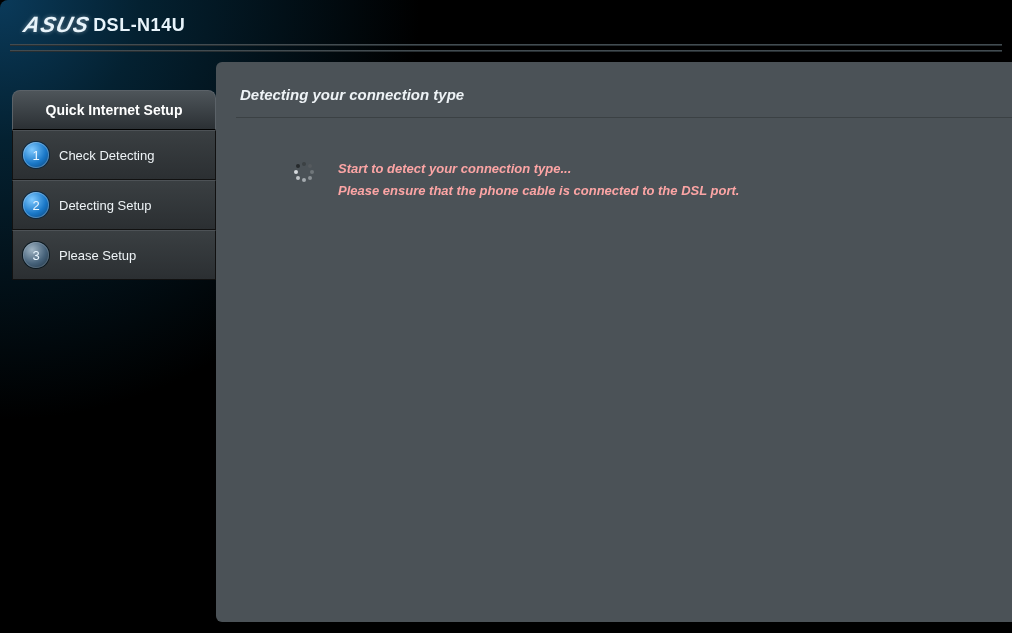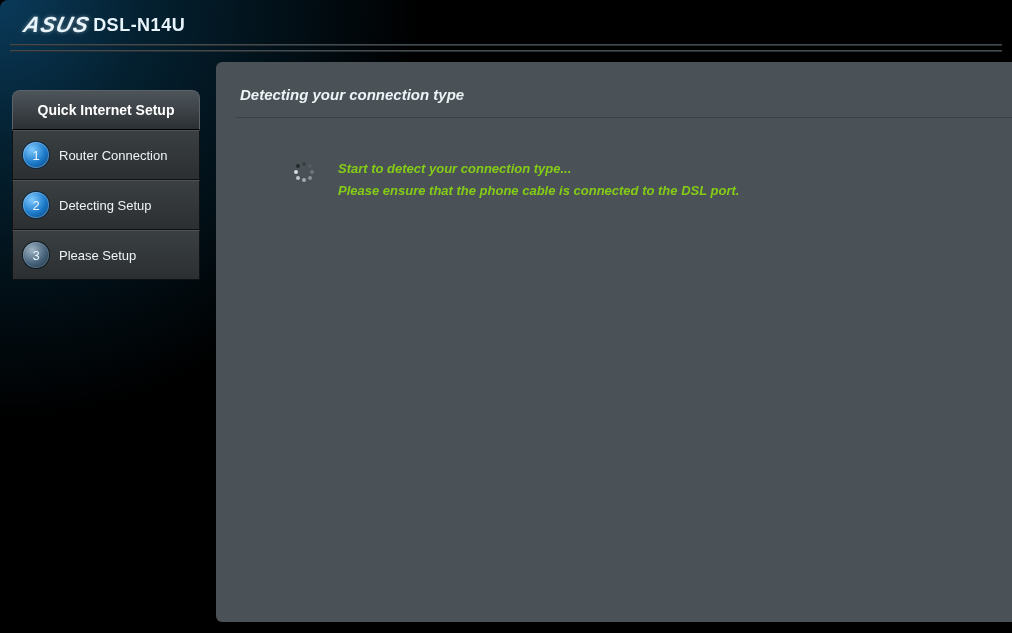--- a/index.html
+++ b/index.html
@@ -44,21 +44,21 @@
   .divider{
     position:absolute;left:10px;right:10px;
     height:2px;
     background:linear-gradient(#4f5a60,#1a1f22);
   }
   .divider.one{top:44px}
   .divider.two{top:50px}
 
   
   .sidebar{
-    position:absolute;left:12px;top:90px;width:188px;
+    position:absolute;left:12px;top:90px;width:204px;
   }
   .sidebar-header{
     height:40px;
     background:linear-gradient(#4e555a,#2b3034);
     color:#fff;font-weight:700;font-size:14px;
     display:flex;align-items:center;justify-content:center;
     border-top-left-radius:8px;border-top-right-radius:8px;
     border:1px solid #5b6268;
     border-bottom:1px solid #000;
   }
@@ -125,41 +125,41 @@
     background:#b8bdc0;
   }
   .spinner span:nth-child(1){top:0;left:8px;background:#3c4144}
   .spinner span:nth-child(2){top:2px;left:14px;background:#555a5e}
   .spinner span:nth-child(3){top:8px;left:16px;background:#70767a}
   .spinner span:nth-child(4){top:14px;left:14px;background:#8b9195}
   .spinner span:nth-child(5){top:16px;left:8px;background:#a5abaf}
   .spinner span:nth-child(6){top:14px;left:2px;background:#c0c5c8}
   .spinner span:nth-child(7){top:8px;left:0;background:#d6dadd}
   .spinner span:nth-child(8){top:2px;left:2px;background:#262a2c}
-  .text-block{font-size:13px;color:#84cc16;font-weight:700;line-height:1.4}
+  .text-block{font-size:13px;color:#fca5a5;font-weight:700;line-height:1.4}
   .text-block .sub{margin-top:4px;font-weight:700}
 </style>
 </head>
 <body>
 
 <div class="frame">
 
   <div class="header">
     <div class="asus-logo">ASUS</div>
     <div class="model">DSL-N14U</div>
   </div>
   <div class="divider one"></div>
   <div class="divider two"></div>
 
   <div class="sidebar">
     <div class="sidebar-header">Quick Internet Setup</div>
 
     <div class="sidebar-item">
       <div class="step-badge active">1</div>
-      <span>Router Connection</span>
+      <span>Check Detecting</span>
     </div>
 
     <div class="sidebar-item">
       <div class="step-badge active">2</div>
       <span>Detecting Setup</span>
     </div>
 
     <div class="sidebar-item">
       <div class="step-badge inactive">3</div>
       <span>Please Setup</span>

